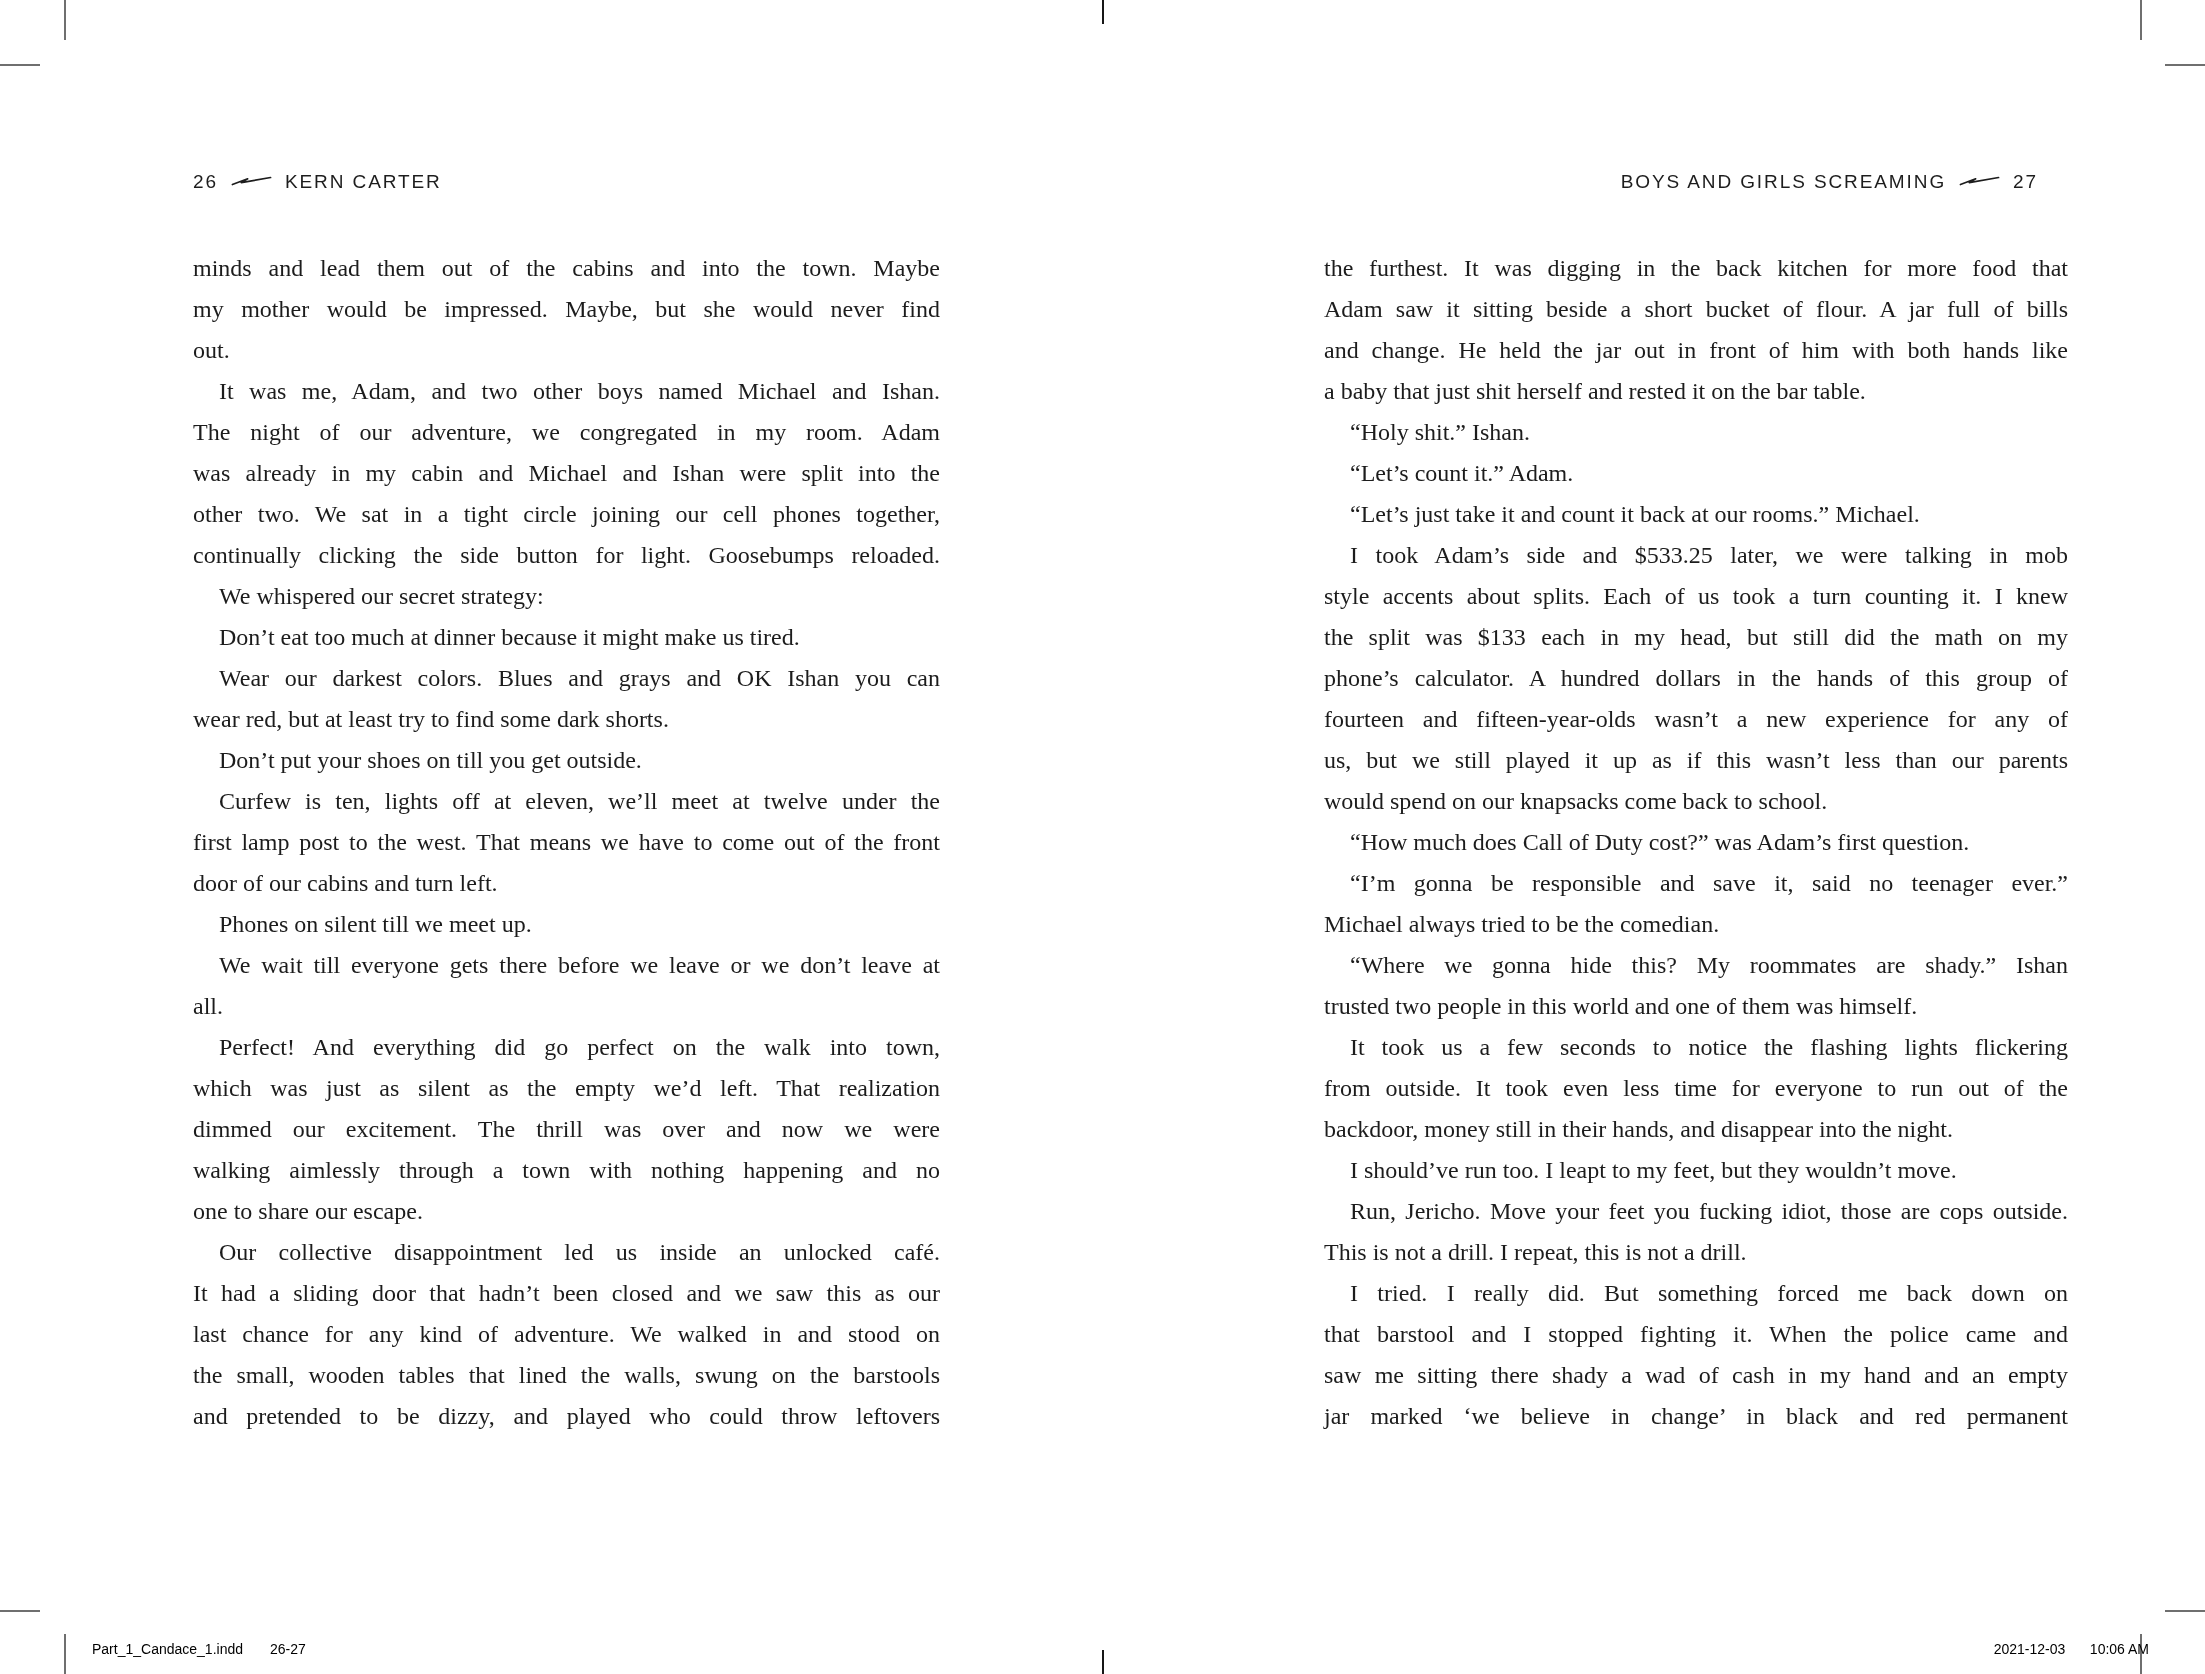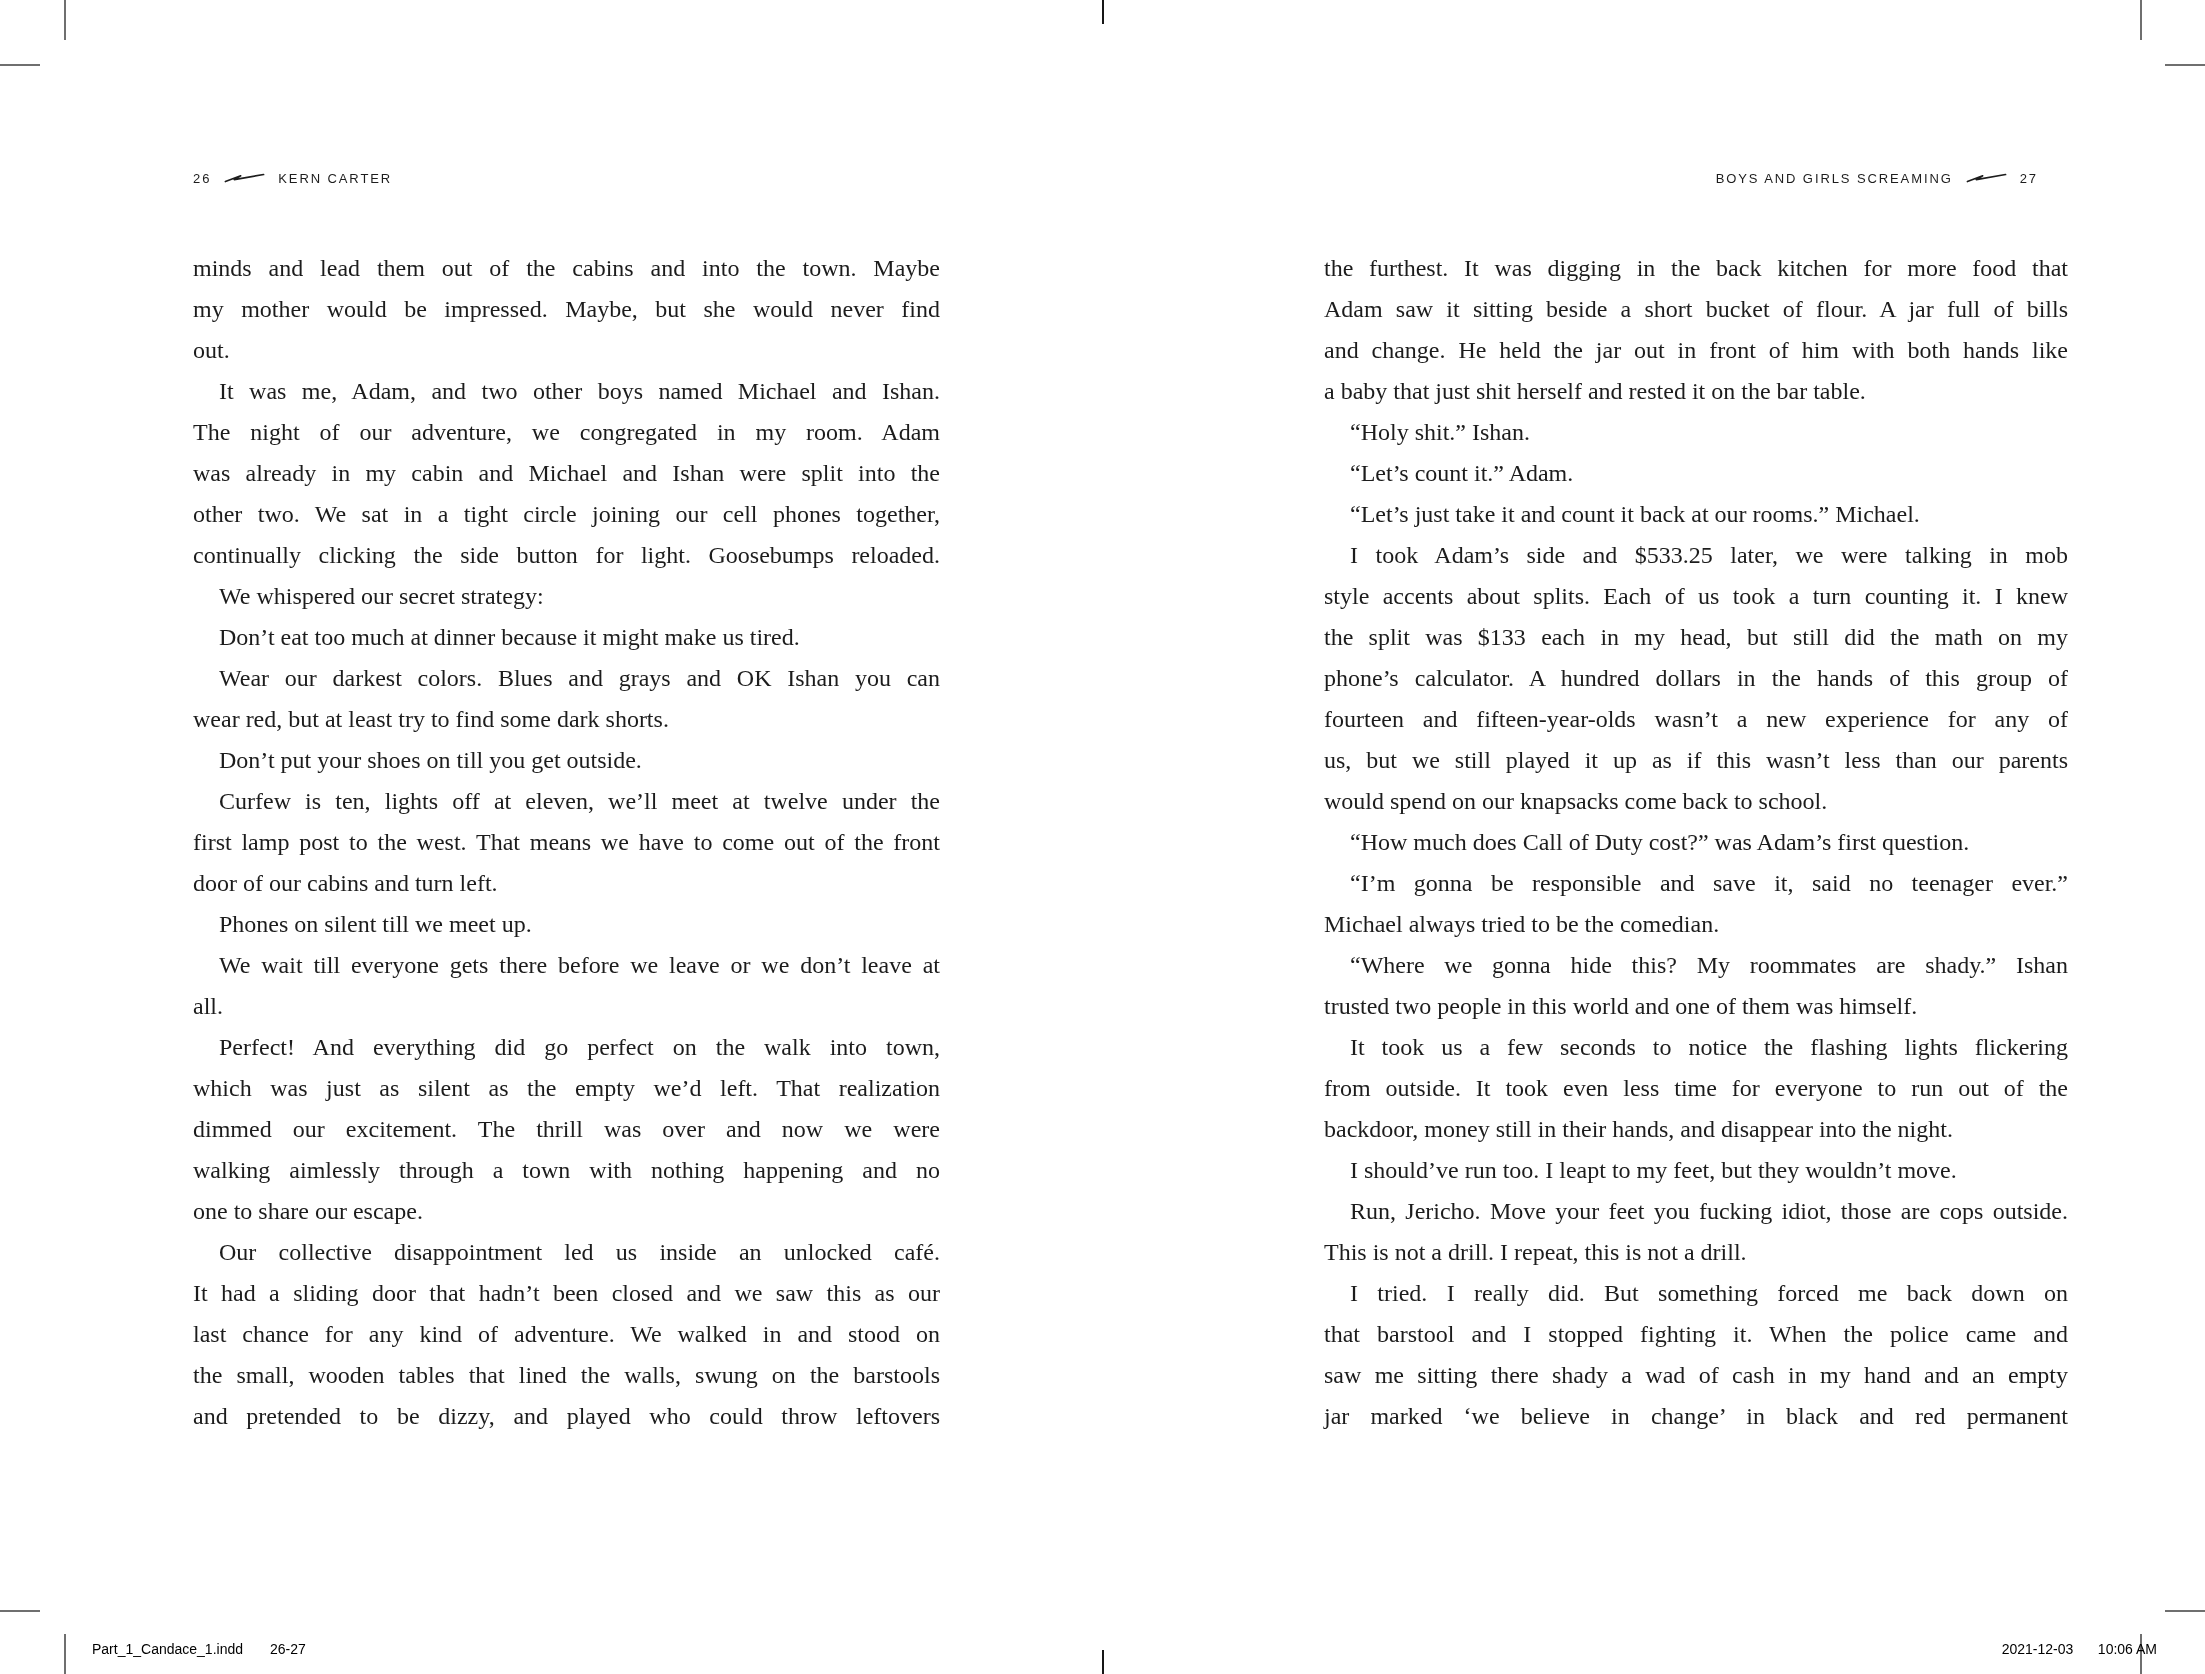--- a/index.html
+++ b/index.html
@@ -22,21 +22,21 @@
   .crop.h.tr { left:2165px; top:64px; }
   .crop.h.bl { left:0;     top:1610px; }
   .crop.h.br { left:2165px; top:1610px; }
   .fold { position:absolute; width:1.9px; background:#161616; left:1102px; }
   .fold.top { top:0; height:24px; }
   .fold.bottom { top:1650px; height:24.5px; }
 
   
   .running-head {
     position:absolute; top:171px; display:flex; align-items:center; gap:13px;
-    font-family:"Liberation Sans", sans-serif; font-size:13px; letter-spacing:1.9px;
+    font-family:"Liberation Sans", sans-serif; font-size:19px; letter-spacing:1.9px;
     color:#1d1d1d; white-space:nowrap;
   }
   .running-head.left  { left:193px; }
   .running-head.right { left:1294px; width:744px; justify-content:flex-end; }
   .orn { flex:0 0 auto; }
 
   
   .textcol {
     position:absolute; top:248px; color:#1c1c1c;
   }
@@ -50,21 +50,21 @@
   .line.ind  { text-indent:26px; }
   .ital      { }
 
   
   .slug {
     position:absolute; top:1641px; display:flex; align-items:baseline;
     font-family:"Liberation Sans", sans-serif; font-size:14px; color:#000;
     white-space:nowrap;
   }
   .slug.left  { left:92px; gap:27px; }
-  .slug.right { right:48px; gap:24.5px; }
+  .slug.right { right:56px; gap:24.5px; }
 </style>
 </head>
 <body>
 
 <div class="sheet">
 
   <div class="crop v tl"></div>
   <div class="crop v tr"></div>
   <div class="crop v bl"></div>
   <div class="crop v br"></div>

